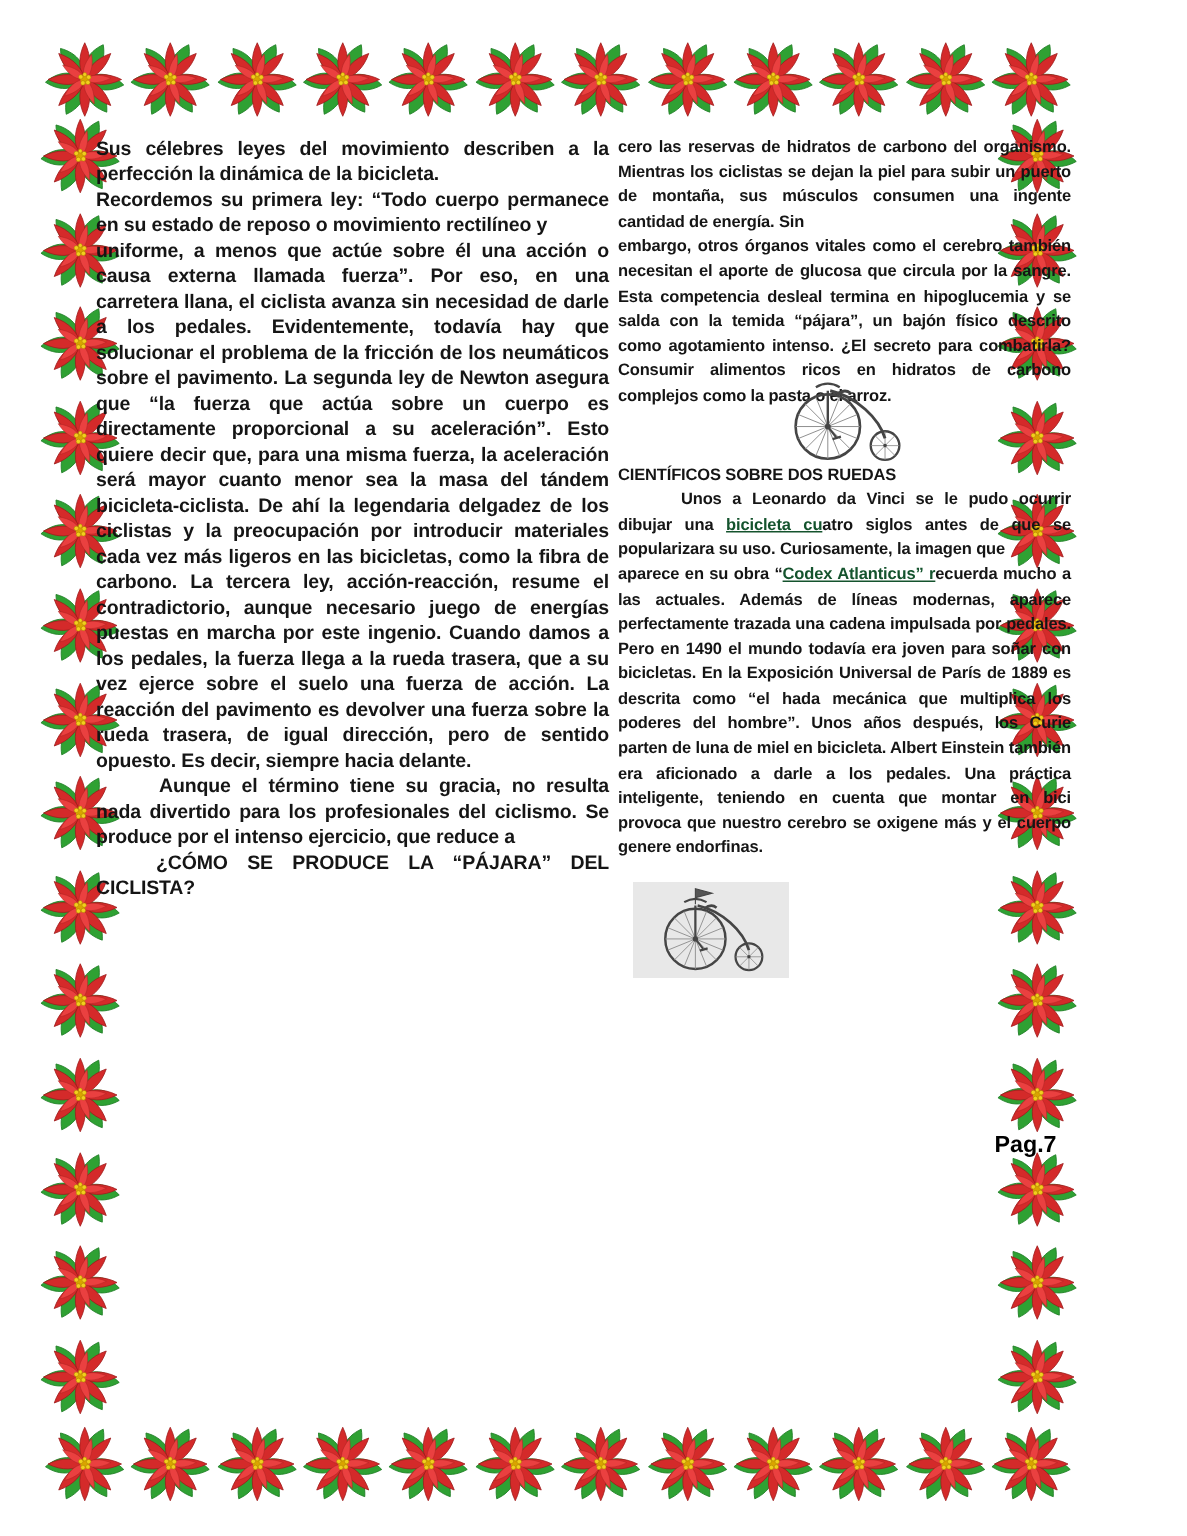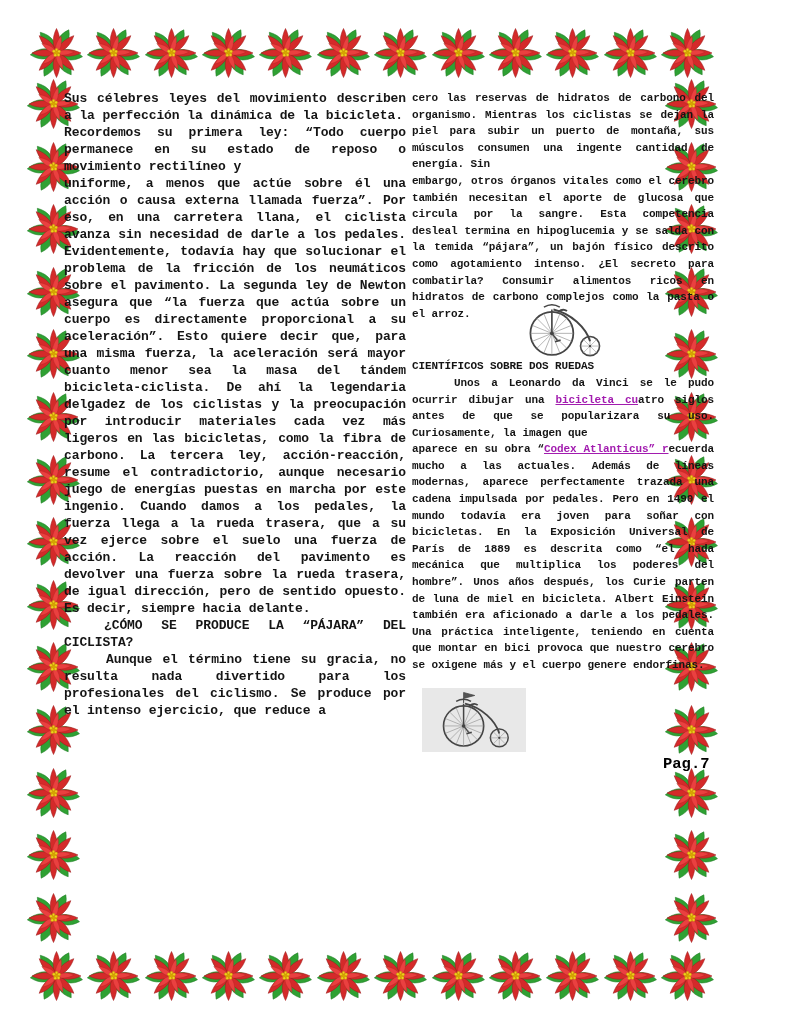--- a/index.html
+++ b/index.html
@@ -1,17 +1,17 @@
 <!DOCTYPE html>
 <html><head>
 <meta charset="utf-8">
 <style>
   html,body{margin:0;padding:0;background:#ffffff;}
   .page{position:relative;width:744px;height:1024px;background:#ffffff;overflow:hidden;
-        font-family:Liberation Mono, monospace;color:#151515;}
+        font-family:Liberation Sans, sans-serif;color:#151515;}
 
   
   .b-row{position:absolute;left:28px;right:28px;display:flex;justify-content:space-between;}
   .b-top{top:25px;}
   .b-bottom{top:948px;}
   .b-col{position:absolute;top:76px;height:870px;display:flex;flex-direction:column;justify-content:space-between;}
   .b-left{left:25px;}
   .b-right{right:24px;}
   .flower{width:57px;height:56px;flex:0 0 auto;}
 
@@ -22,21 +22,21 @@
   p.body{margin:0;font-size:13px;line-height:17px;font-weight:700;letter-spacing:-0.1px;
          text-align:justify;white-space:pre-line;color:#151515;}
   .col-right p.body{font-size:11px;line-height:16.6px;}
   .h-left{margin:28px 0 0;font-size:14px;line-height:19px;font-weight:800;text-indent:40px;
           text-align:left;letter-spacing:0;}
   .h-right{margin:2px 0 0;font-size:13.5px;line-height:18px;font-weight:800;text-align:center;
            letter-spacing:.4px;text-indent:0;}
   .p-indent{text-indent:42px;}
   .mt-para{margin-top:34px;}
   .mt-para-r{margin-top:28px;}
-  .link{color:#a21caf;text-decoration:underline;cursor:pointer;}
+  .link{color:#14532d;text-decoration:underline;cursor:pointer;}
 
   
   .bike-divider{margin:-26px 0 0;text-align:center;height:62px;}
   .bike-divider svg{width:82px;height:62px;}
   .photo{width:104px;height:64px;background:#e8e8e8;margin:14px 0 0 10px;
          display:flex;align-items:center;justify-content:center;}
   .photo svg{width:86px;height:58px;}
 
   .page-num{position:absolute;left:663px;top:755px;font-size:15.5px;font-weight:700;color:#000000;}
   .defs-holder{position:absolute;width:0;height:0;overflow:hidden;}
@@ -288,22 +288,22 @@
       </svg>
       <svg class="flower" viewBox="0 0 64 64">
         <use href="#poinsettia"></use>
       </svg>
     </div>
 
   <div class="col col-left">
     <p class="body">Sus célebres leyes del movimiento describen a la perfección la dinámica de la bicicleta.
 Recordemos su primera ley: “Todo cuerpo permanece en su estado de reposo o movimiento rectilíneo y
 uniforme, a menos que actúe sobre él una acción o causa externa llamada fuerza”. Por eso, en una carretera llana, el ciclista avanza sin necesidad de darle a los pedales. Evidentemente, todavía hay que solucionar el problema de la fricción de los neumáticos sobre el pavimento. La segunda ley de Newton asegura que “la fuerza que actúa sobre un cuerpo es directamente proporcional a su aceleración”. Esto quiere decir que, para una misma fuerza, la aceleración será mayor cuanto menor sea la masa del tándem bicicleta-ciclista. De ahí la legendaria delgadez de los ciclistas y la preocupación por introducir materiales cada vez más ligeros en las bicicletas, como la fibra de carbono. La tercera ley, acción-reacción, resume el contradictorio, aunque necesario juego de energías puestas en marcha por este ingenio. Cuando damos a los pedales, la fuerza llega a la rueda trasera, que a su vez ejerce sobre el suelo una fuerza de acción. La reacción del pavimento es devolver una fuerza sobre la rueda trasera, de igual dirección, pero de sentido opuesto. Es decir, siempre hacia delante.</p>
+    <p class="body mt-para p-indent">Aunque el término tiene su gracia, no resulta nada divertido para los profesionales del ciclismo. Se produce por el intenso ejercicio, que reduce a</p>
     <p class="body h-left">¿CÓMO SE PRODUCE LA “PÁJARA” DEL CICLISTA?</p>
-    <p class="body mt-para p-indent">Aunque el término tiene su gracia, no resulta nada divertido para los profesionales del ciclismo. Se produce por el intenso ejercicio, que reduce a</p>
   </div>
 
   <div class="col col-right">
     <p class="body">cero las reservas de hidratos de carbono del organismo. Mientras los ciclistas se dejan la piel para subir un puerto de montaña, sus músculos consumen una ingente cantidad de energía. Sin
 embargo, otros órganos vitales como el cerebro también necesitan el aporte de glucosa que circula por la sangre. Esta competencia desleal termina en hipoglucemia y se salda con la temida “pájara”, un bajón físico descrito como agotamiento intenso. ¿El secreto para combatirla? Consumir alimentos ricos en hidratos de carbono complejos como la pasta o el arroz.</p>
     <div class="bike-divider">
       <svg viewBox="0 0 100 78">
           <use href="#penny"></use>
         </svg>
     </div>

